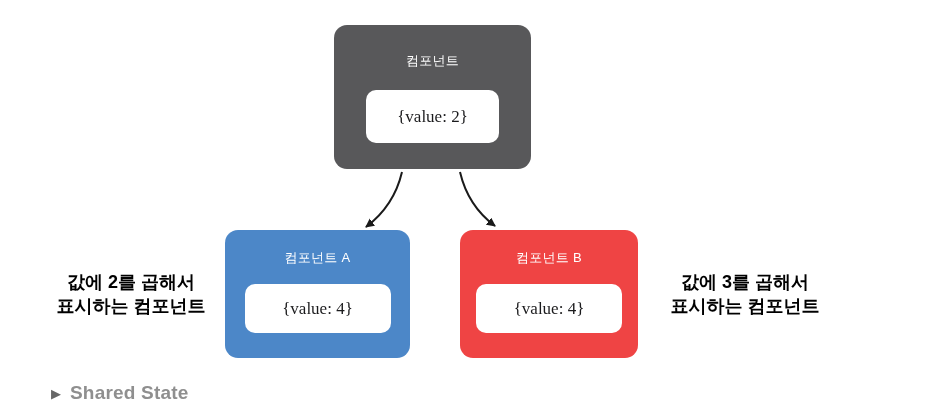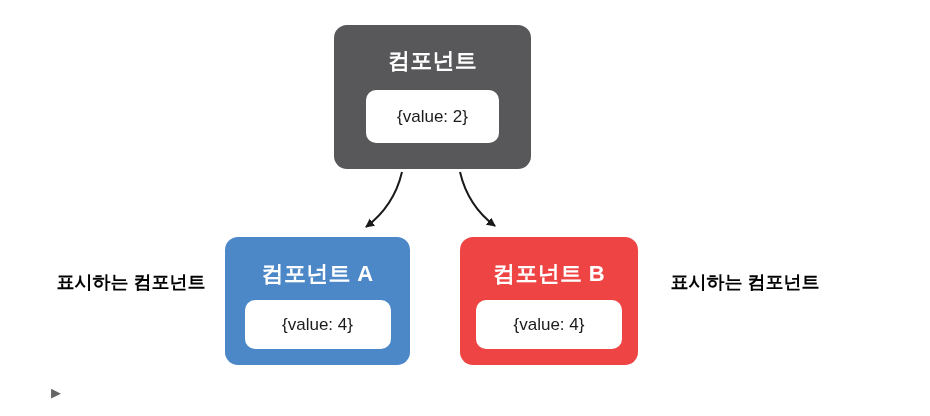--- a/index.html
+++ b/index.html
@@ -30,50 +30,50 @@
     box-sizing: border-box;
     color: #ffffff;
   }
   .node-parent {
     left: 334px; top: 25px;
     width: 197px; height: 144px;
     background: #58585A;
     padding-top: 24px;
   }
   .node-child {
-    top: 237px;
+    top: 230px;
     width: 185px; height: 128px;
-    padding-top: 25px;
+    padding-top: 16px;
   }
   .node-a { left: 225px; background: #4C87C8; }
   .node-b { left: 460px; width: 178px; background: #ef4444; }
   .node-title {
-    font-size: 22px;
-    font-weight: 700;
+    font-size: 13px;
+    font-weight: 400;
     line-height: 24px;
     letter-spacing: 0.3px;
     color: #ffffff;
   }
   .value-pill {
     background: #ffffff;
     border-radius: 10px;
     display: flex;
     align-items: center;
     justify-content: center;
   }
   .node-parent .value-pill {
     margin-top: 17px;
     width: 133px; height: 53px;
   }
   .node-child .value-pill {
     margin-top: 14px;
     width: 146px; height: 49px;
   }
   .value-text {
-    font-family: Liberation Sans, sans-serif;
+    font-family: Liberation Serif, serif;
     font-size: 17px;
     color: #1B1B1D;
     white-space: pre;
   }
   .side-label {
     position: absolute;
     top: 271px;
     text-align: center;
     font-size: 18px;
     font-weight: 700;
@@ -133,24 +133,27 @@
   </div>
 
   <div class="node node-child node-b">
     <div class="node-title">컴포넌트 B</div>
     <div class="value-pill">
       <span class="value-text">{value: 4}</span>
     </div>
   </div>
 
   <div class="side-label side-label-left">
+    <span>값에 2를 곱해서</span>
     <span>표시하는 컴포넌트</span>
   </div>
 
   <div class="side-label side-label-right">
+    <span>값에 3를 곱해서</span>
     <span>표시하는 컴포넌트</span>
   </div>
 
   <div class="caption">
     <span class="caption-icon">▶</span>
+    <span class="caption-label">Shared State</span>
   </div>
 
 </div>
 
 </body></html>

